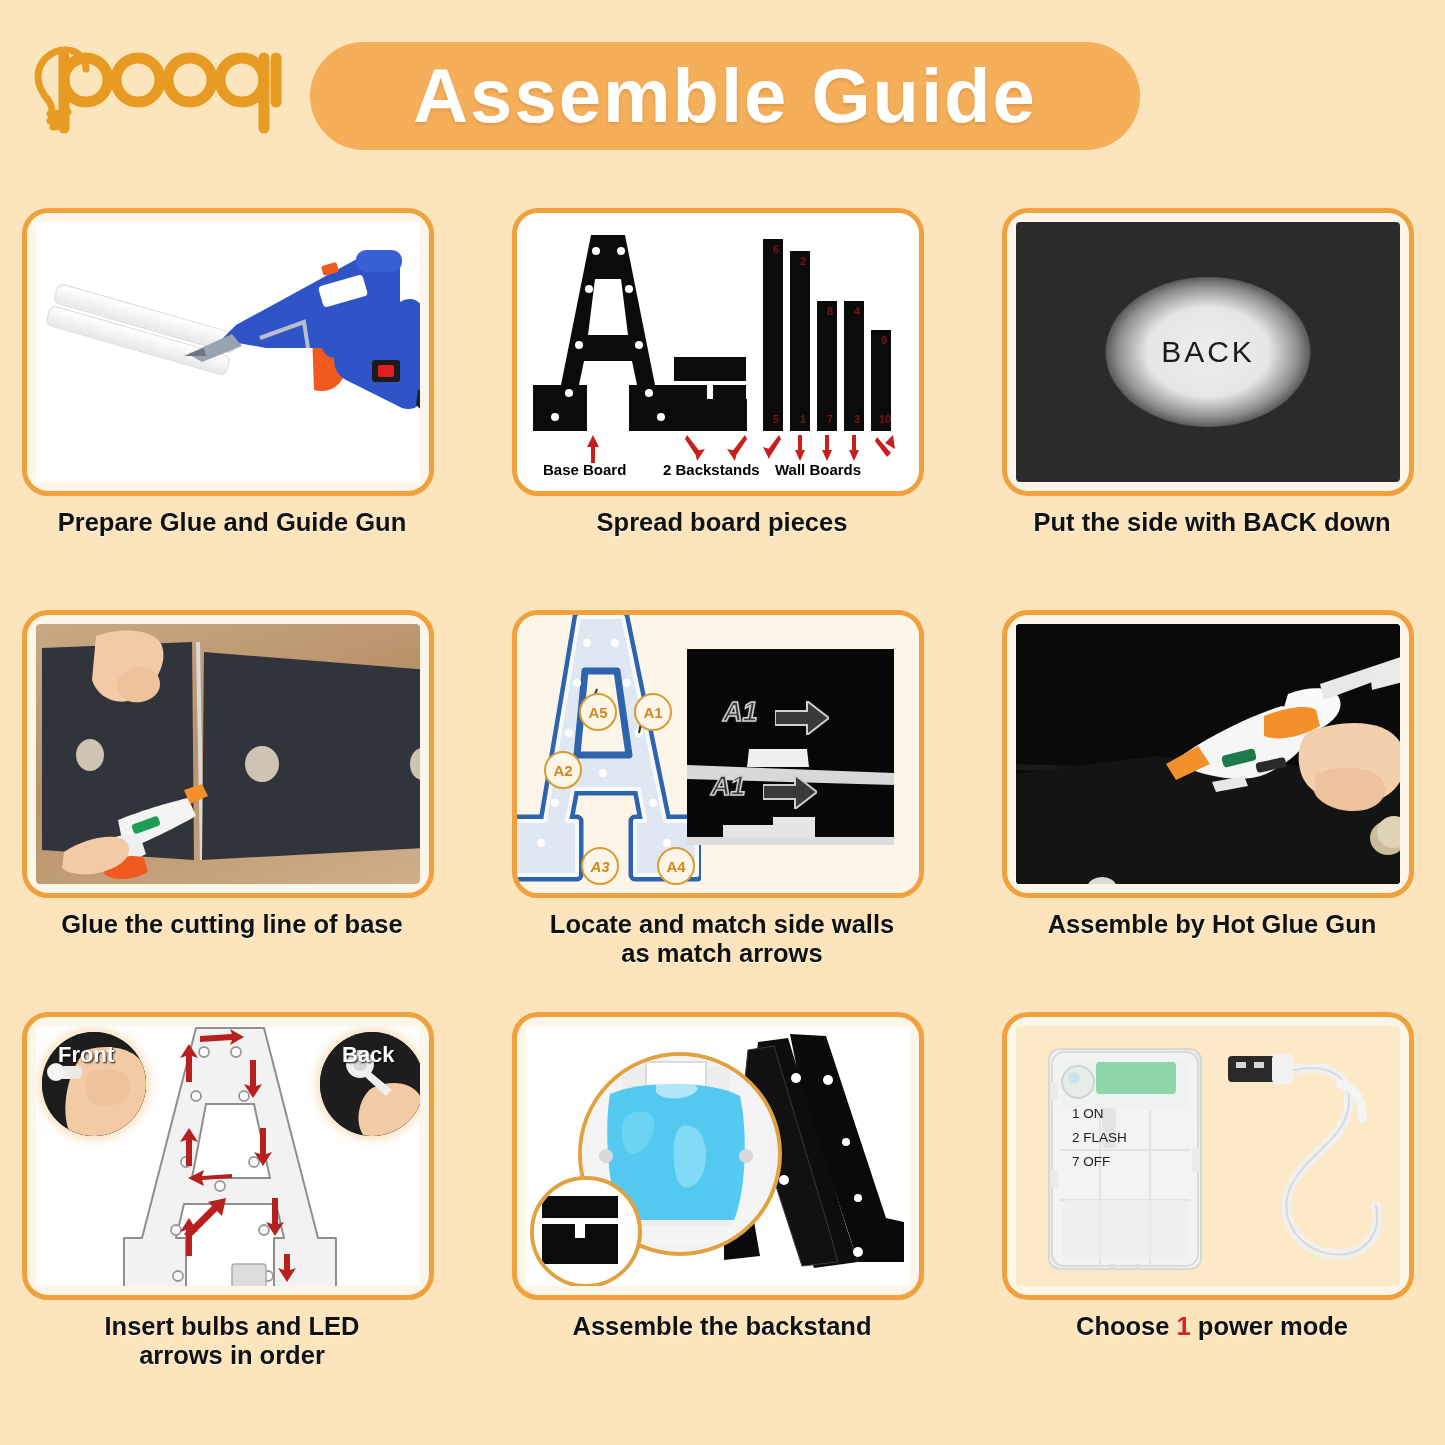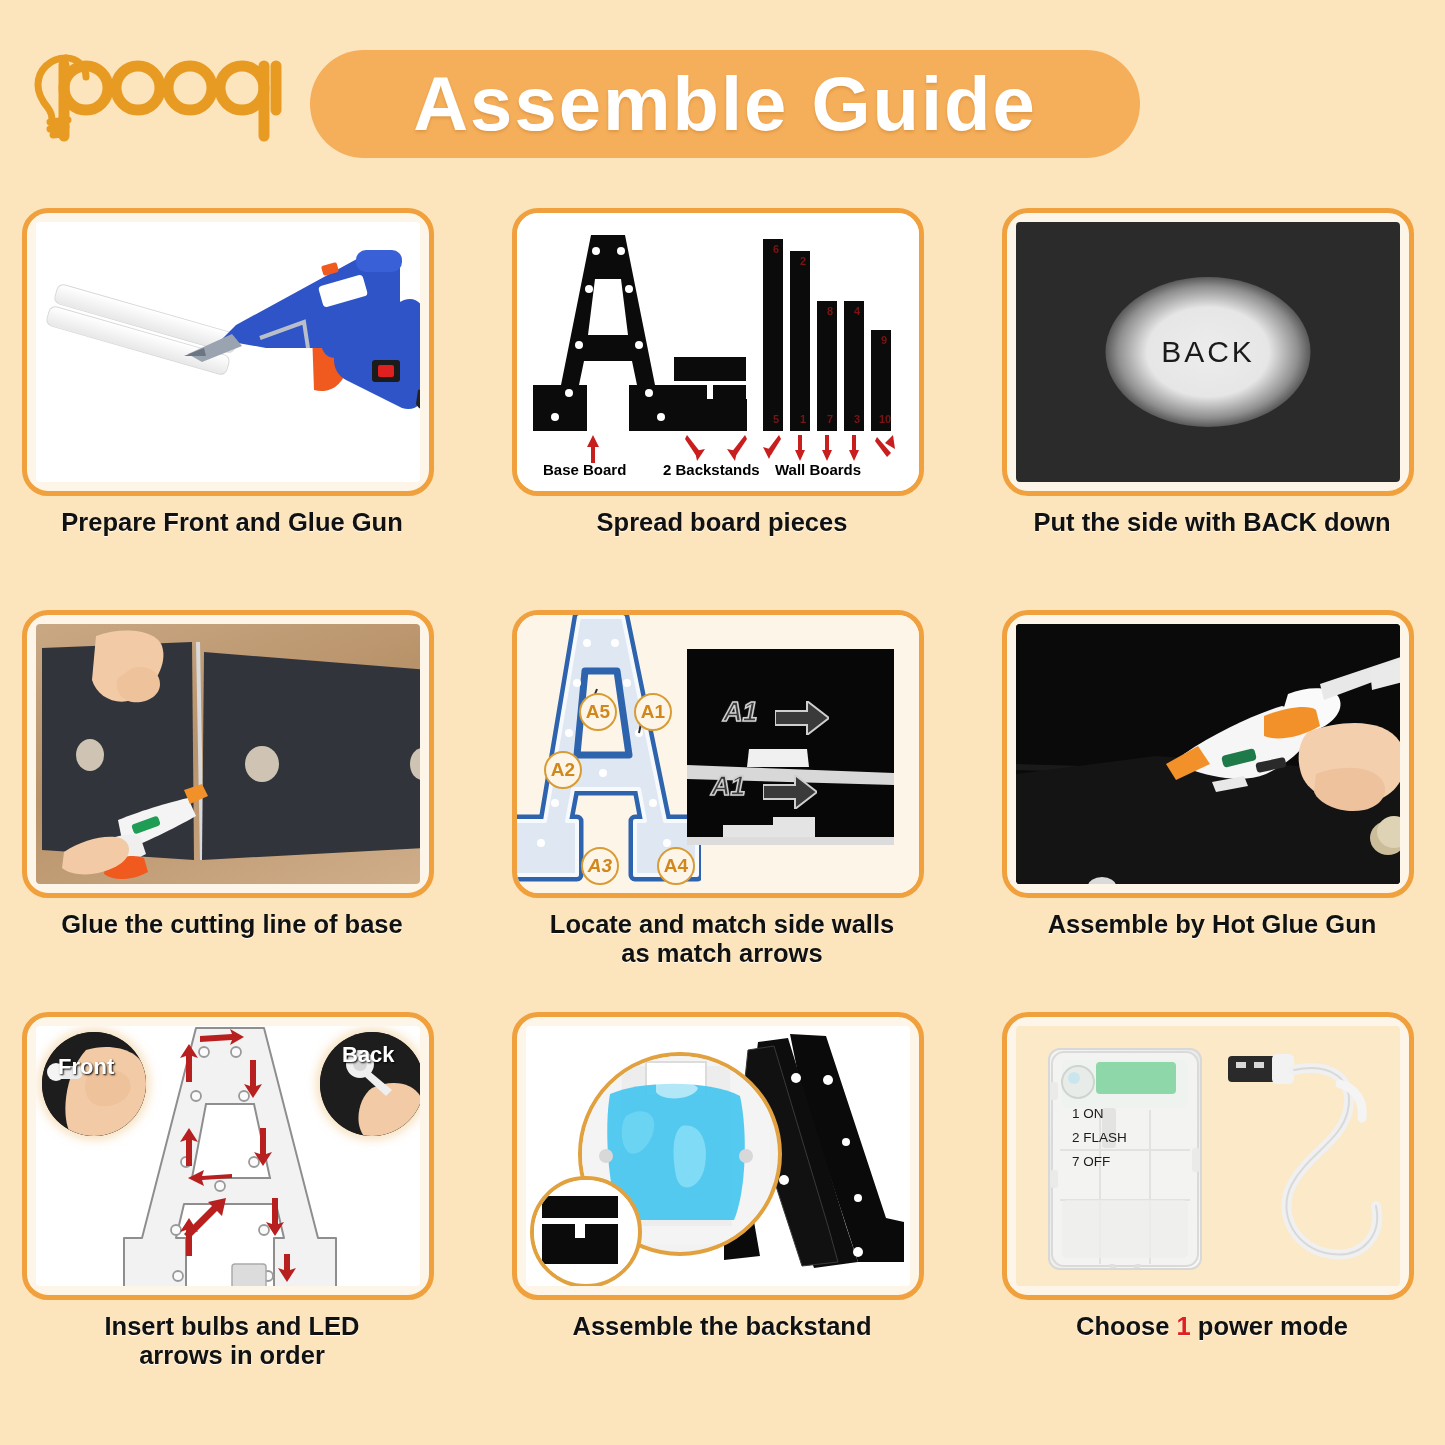--- a/index.html
+++ b/index.html
@@ -4,21 +4,21 @@
 <style>
   html,body{margin:0;padding:0;}
   body{
     width:1445px;height:1445px;
     background:#fce5bc;
     font-family:"Liberation Sans", sans-serif;
     overflow:hidden;
     position:relative;
   }
   
-  .header{position:absolute;left:0;top:12px;width:1445px;height:200px;}
+  .header{position:absolute;left:0;top:4px;width:1445px;height:200px;}
   .logo{position:absolute;left:20px;top:20px;width:265px;height:110px;}
   .logo svg{display:block;}
   .title-pill{
     position:absolute;left:310px;top:38px;width:830px;height:108px;
     background:#f5ae5a;border-radius:54px;
     display:flex;align-items:center;justify-content:center;
   }
   .title-pill .title-text{
     color:#ffffff;font-size:76px;font-weight:bold;letter-spacing:2px;
     font-family:"Liberation Sans", sans-serif;line-height:1;
@@ -60,21 +60,21 @@
     background:radial-gradient(ellipse at center,#ededed 0%,#e6e6e6 42%,rgba(225,225,225,.55) 62%,rgba(120,120,120,0) 78%);
   }
   .back-text{position:absolute;left:50%;top:50%;transform:translate(-50%,-50%);color:#1a1a1a;font-size:30px;letter-spacing:3px;font-family:"Liberation Sans",sans-serif;}
   .wood{position:absolute;inset:0;background:linear-gradient(160deg,#c9a884,#b89269 45%,#cfae8a);}
   
   .scene-a{position:absolute;inset:0;background:#fdf6e8;}
   .marker{
     position:absolute;width:34px;height:34px;border-radius:50%;
     background:#fdf6e8;border:2.5px solid #d99b34;
     display:flex;align-items:center;justify-content:center;
-    color:#d2871d;font-size:19px;font-weight:bold;font-family:"Liberation Sans",sans-serif;
+    color:#d2871d;font-size:15px;font-weight:bold;font-family:"Liberation Sans",sans-serif;
   }
   .a1photo{position:absolute;background:#070707;}
   .a1lbl{position:absolute;color:#3a3a3a;font-size:27px;font-weight:bold;font-style:italic;font-family:"Liberation Sans",sans-serif;
     -webkit-text-stroke:1.5px #cfcfcf; text-shadow:0 0 2px #b8b8b8;}
   
   .circ{position:absolute;width:104px;height:104px;border-radius:50%;background:#1d1d1d;overflow:hidden;
         box-shadow:0 0 10px 4px rgba(240,200,140,.55);}
   .circ-lbl{position:absolute;color:#fff;font-size:22px;font-weight:bold;font-family:"Liberation Sans",sans-serif;
             text-shadow:1px 1px 2px #000;}
   
@@ -143,21 +143,21 @@
 
           <rect x="336" y="138" width="28" height="22" rx="3" fill="#1b1b1b"></rect>
           <rect x="342" y="143" width="16" height="12" rx="2" fill="#e02020"></rect>
 
           <path d="M382 168 C396 164 404 172 400 182 C396 192 384 190 380 182 Z" fill="#222"></path>
 
           <rect x="286" y="42" width="16" height="10" rx="2" fill="#f05a1e" transform="rotate(-16 294 47)"></rect>
         </svg>
       </div>
     </div>
-    <div class="caption">Prepare Front and Glue Gun</div>
+    <div class="caption">Prepare Glue and Guide Gun</div>
   </div>
 
   <div class="cell col2 row1">
     <div class="card">
       <div class="media pieces">
 
         <svg width="150" height="200" viewBox="0 0 150 200" style="position:absolute;left:16px;top:22px;">
           <path d="M58 0 L92 0 L122 150 L150 150 L150 196 L96 196 L96 150 L104 150 L99 126 L51 126 L46 150 L54 150 L54 196 L0 196 L0 150 L28 150 Z" fill="#0b0b0b"></path>
           <path d="M62 44 L88 44 L95 100 L55 100 Z" fill="#ffffff"></path>
           <g fill="#ffffff">
@@ -408,21 +408,21 @@
 
         <div class="circ" style="left:6px;top:6px;">
           <svg width="104" height="104" viewBox="0 0 104 104">
             <rect width="104" height="104" fill="#1d1d1d"></rect>
             <path d="M44 18 C70 10 100 18 104 40 L104 104 L30 104 C18 88 22 42 44 18 Z" fill="#f2cba6"></path>
             <path d="M48 40 C66 34 84 38 88 50 C92 64 76 76 58 74 C44 72 38 54 48 40 Z" fill="#eec29b"></path>
             <rect x="14" y="34" width="26" height="13" rx="5" fill="#eaeaea"></rect>
             <circle cx="14" cy="40" r="9" fill="#f4f4f4"></circle>
           </svg>
         </div>
-        <div class="circ-lbl" style="left:22px;top:28px;">Front</div>
+        <div class="circ-lbl" style="left:22px;top:16px;">Front</div>
 
         <div class="circ" style="left:284px;top:6px;">
           <svg width="104" height="104" viewBox="0 0 104 104">
             <rect width="104" height="104" fill="#1d1d1d"></rect>
             <path d="M52 56 C78 44 104 54 104 78 L104 104 L44 104 C34 92 38 66 52 56 Z" fill="#f2cba6"></path>
             <circle cx="40" cy="32" r="14" fill="#f0f0f0"></circle>
             <circle cx="40" cy="32" r="7" fill="#d6d6d6"></circle>
             <path d="M48 38 L72 58 L66 64 L44 44 Z" fill="#efefef"></path>
           </svg>
         </div>

